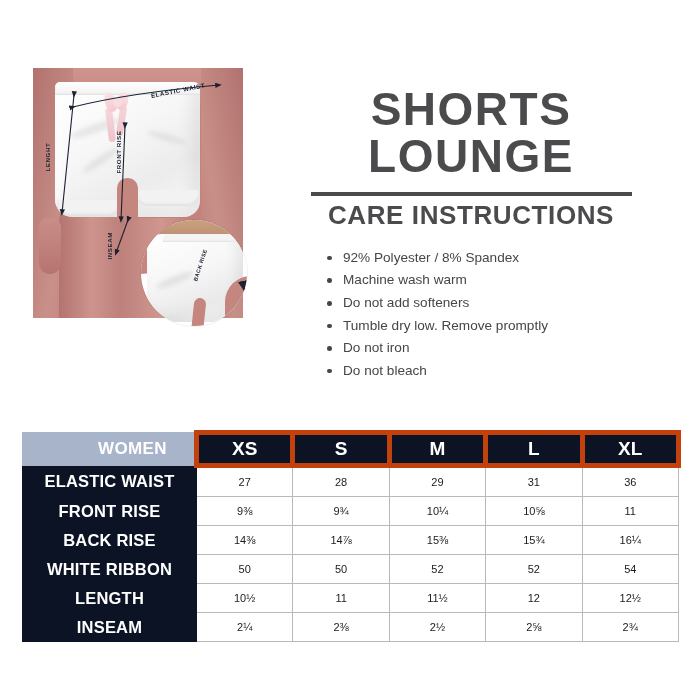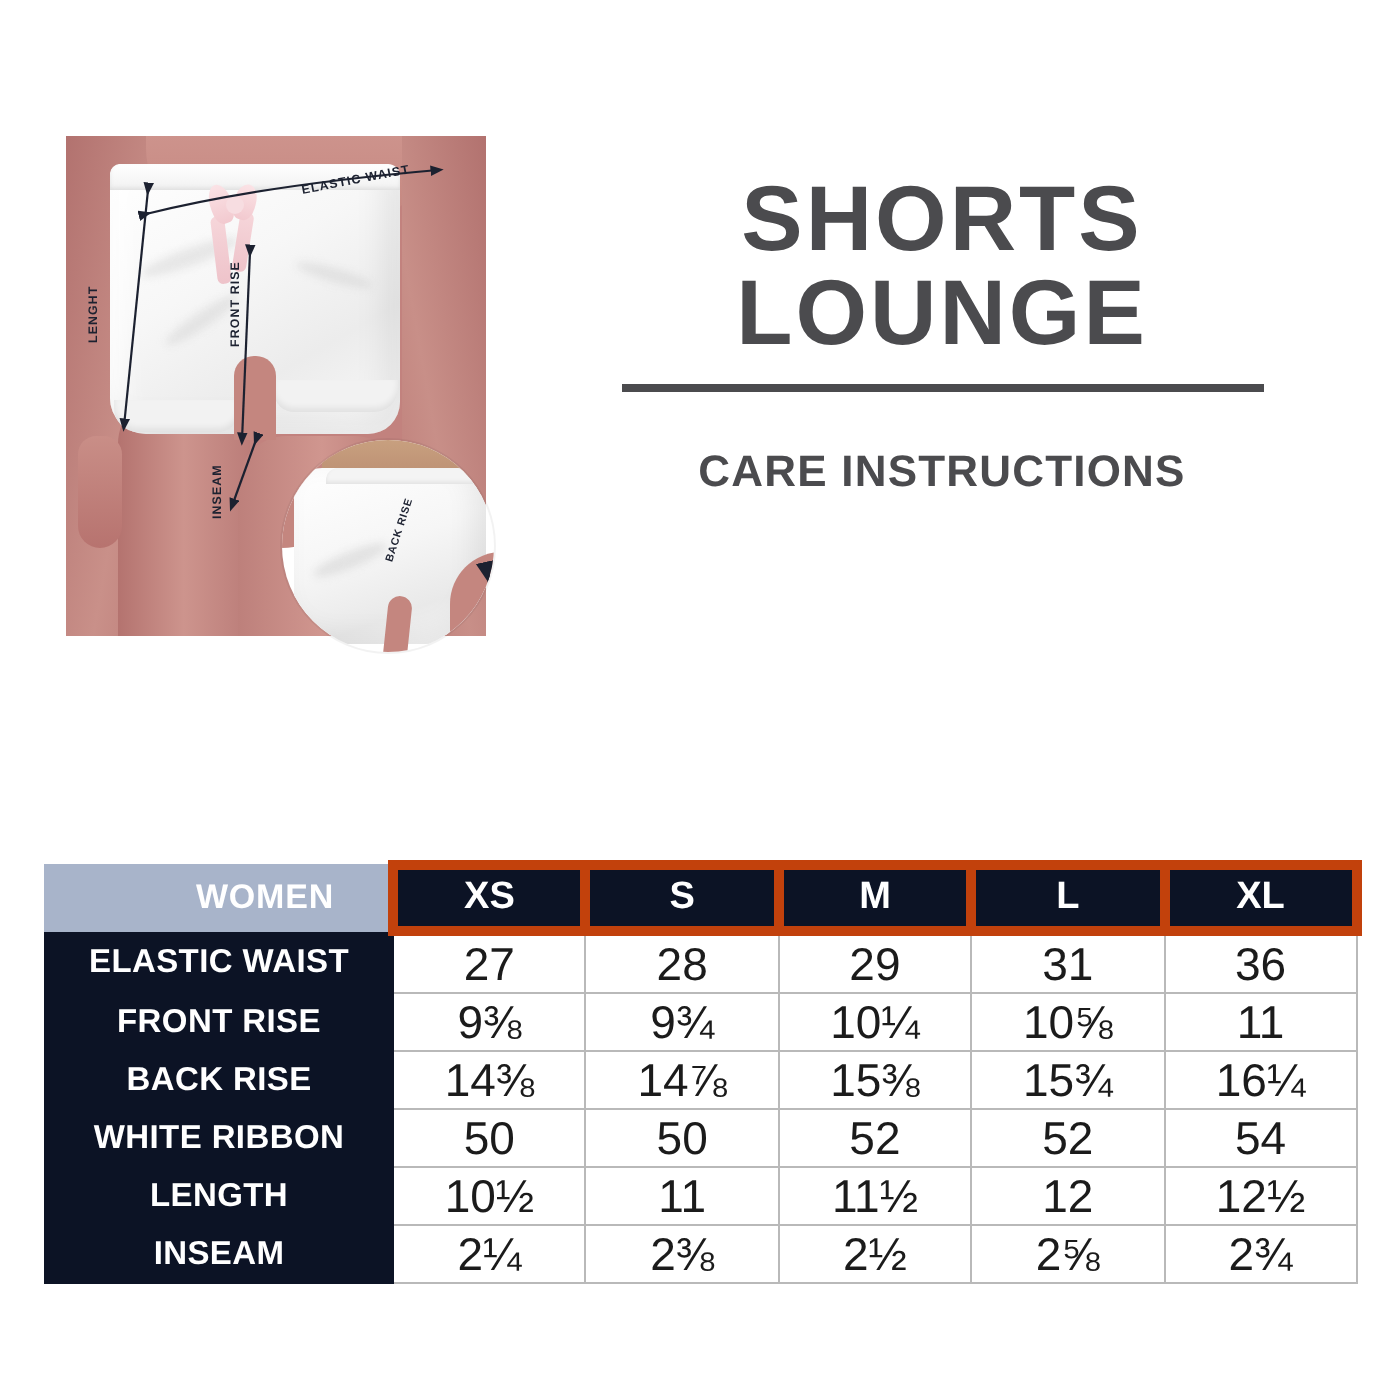--- a/index.html
+++ b/index.html
@@ -283,23 +283,23 @@
     color: #4b4b4e;
     letter-spacing: 1.5px;
     line-height: 1.02;
   }
   #title-divider {
     margin: 12px auto 0 auto;
     width: 321px; height: 4px;
     background: #4b4b4e;
   }
   #care-heading {
-    margin-top: 27px;
+    margin-top: 4px;
     text-align: center;
-    font-size: 22px;
+    font-size: 26px;
     font-weight: bold;
     color: #4b4b4e;
     letter-spacing: .6px;
   }
   #care-list {
     margin: 16px 0 0 16px;
     padding: 0;
     list-style: none;
   }
   #care-list li {
@@ -355,21 +355,21 @@
     background: #0c1325;
     color: #ffffff;
     font-size: 16.5px;
     font-weight: bold;
     letter-spacing: .2px;
     border: 1px solid #0c1325;
   }
   #size-table tbody td.val {
     background: #ffffff;
     color: #1b1b1b;
-    font-size: 23px;
+    font-size: 11px;
     border: 1px solid #b9b9b9;
   }
 </style>
 </head>
 <body>
 
 <div id="top-area">
 
   <div id="photo-panel">
 
@@ -442,20 +442,28 @@
     <div id="footnote">•All measurements are in inches</div>
   </div>
 
   <div id="info-panel">
     <div id="title-block">
       <div class="title-line">SHORTS</div>
       <div class="title-line">LOUNGE</div>
     </div>
     <div id="title-divider"></div>
     <div id="care-heading">CARE INSTRUCTIONS</div>
+    <ul id="care-list">
+      <li>92% Polyester / 8% Spandex</li>
+      <li>Machine wash warm</li>
+      <li>Do not add softeners</li>
+      <li>Tumble dry low. Remove promptly</li>
+      <li>Do not iron</li>
+      <li>Do not bleach</li>
+    </ul>
   </div>
 </div>
 
 <table id="size-table">
   <colgroup>
     <col class="col-label">
       <col class="col-size">
       <col class="col-size">
     <col class="col-size">
       <col class="col-size">

